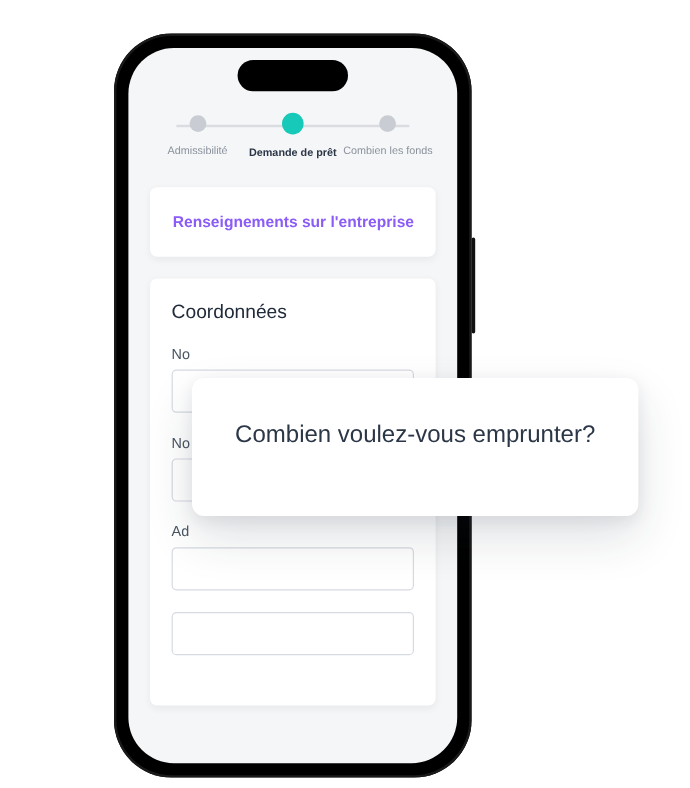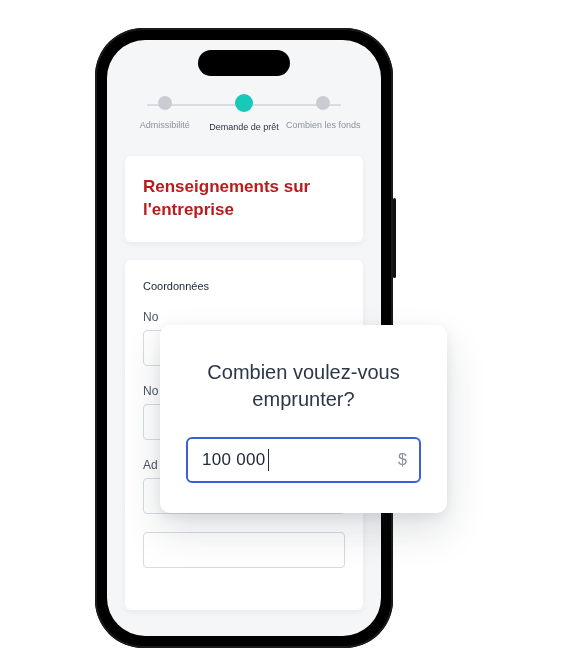--- a/index.html
+++ b/index.html
@@ -94,46 +94,47 @@
       margin-top: -2px;
     }
     .step-label {
       font-size: 9px;
       color: #8a929d;
       text-align: center;
       white-space: nowrap;
     }
     .step-label.active {
       color: #2b3646;
-      font-weight: 400;
+      font-weight: 700;
       text-align: center;
     }
 
     
     .card {
       background: #fff;
       border-radius: 6px;
       padding: 20px 18px;
       box-shadow: 0 2px 6px rgba(20,30,50,0.06);
     }
     .card-title {
-      font-size: 17px;
+      font-size: 13px;
       font-weight: 600;
-      color: #b91c1c;
+      color: #8b5cf6;
       line-height: 1.35;
+      text-align: right;
     }
     .section-card {
       background: #fff;
       border-radius: 6px;
       padding: 20px 18px 24px 18px;
       margin-top: 18px;
       box-shadow: 0 2px 6px rgba(20,30,50,0.06);
     }
     .section-title {
-      font-size: 11px;
+      font-size: 16px;
       color: #212b3a;
       margin-bottom: 18px;
     }
     .field { margin-bottom: 18px; }
     .field-label {
       font-size: 12px;
       color: #4b5563;
       margin-bottom: 6px;
       display: block;
     }
@@ -144,22 +145,22 @@
       border-radius: 4px;
       background: #fff;
       padding: 0 10px;
       font-size: 13px;
     }
 
     
     .modal {
       position: absolute;
       left: 160px;
-      top: 325px;
-      width: 287px;
+      top: 315px;
+      width: 372px;
       background: #fff;
       border-radius: 10px;
       padding: 34px 26px 30px 26px;
       box-shadow: 0 18px 40px rgba(30,40,60,0.14), 0 4px 12px rgba(30,40,60,0.08);
       z-index: 10;
     }
     .modal-title {
       font-size: 20px;
       font-weight: 500;
       color: #2b3646;
@@ -255,18 +256,13 @@
           <input class="field-input" style="">
         </div>
       </div>
 
     </div>
   </div>
 </div>
 
 <div class="modal">
   <div class="modal-title">Combien voulez-vous emprunter?</div>
-  <div class="modal-input-wrap">
-    <input class="modal-input" value="100 000" style="">
-    <span class="caret"></span>
-    <span class="currency">$</span>
-  </div>
 </div>
 
 </body></html>

